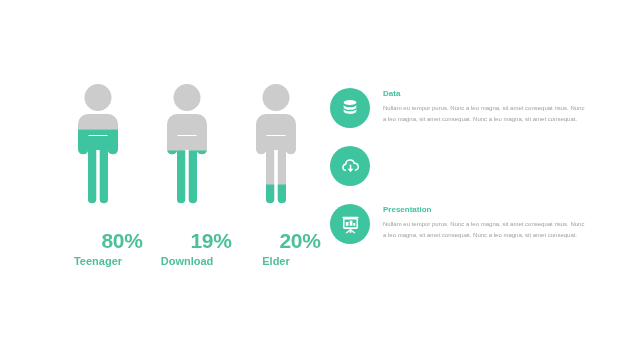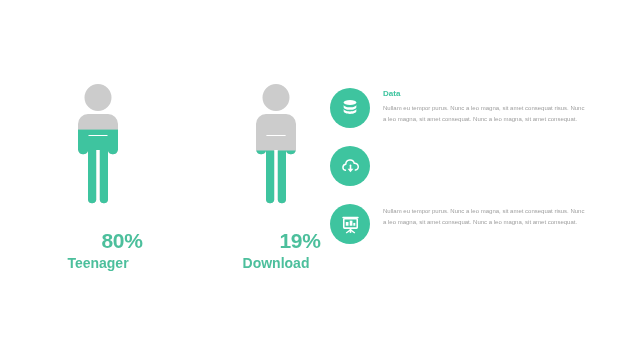--- a/index.html
+++ b/index.html
@@ -58,21 +58,21 @@
     font-size: 21px;
     font-weight: bold;
     letter-spacing: -0.3px;
     color: #4cbf9c;
     line-height: 1;
     margin-left: 48px;
   }
 
   .pct-label {
     margin-top: 5px;
-    font-size: 14px;
+    font-size: 11px;
     font-weight: bold;
     color: #4cbf9c;
     line-height: 1;
   }
 
   
   .features {
     position: absolute;
     left: 330px;
     top: 88px;
@@ -165,20 +165,41 @@
           <g clip-path="url(#fig2)">
             <rect x="0" y="0" width="58" height="128" fill="#cccccc"></rect>
             <rect x="0" y="66.5" width="58" height="61.5" fill="#3ec49f"></rect>
           </g>
         </svg>
       </div>
       <div class="pct">19%</div>
       <div class="pct-label">Download</div>
     </div>
 
+    <div class="person-col">
+      <div class="figure">
+        <svg viewBox="0 0 58 128" xmlns="http://www.w3.org/2000/svg">
+          <defs>
+            <clipPath id="fig3">
+              <circle cx="29" cy="13.5" r="13.5"></circle>
+              <path d="M29 30 h10 a10 10 0 0 1 10 10 v25 a5.2 5.2 0 0 1 -10.4 0 v-14 h-19.2 v14 a5.2 5.2 0 0 1 -10.4 0 v-25 a10 10 0 0 1 10 -10 z"></path>
+              <rect x="9" y="52" width="40" height="14"></rect>
+              <path d="M19 60 h8.2 v56 a4.2 4.2 0 0 1 -8.2 0 z"></path>
+              <path d="M30.8 60 h8.2 v56 a4.2 4.2 0 0 1 -8.2 0 z"></path>
+            </clipPath>
+          </defs>
+          <g clip-path="url(#fig3)">
+            <rect x="0" y="0" width="58" height="128" fill="#cccccc"></rect>
+            <rect x="0" y="100.5" width="58" height="27.5" fill="#3ec49f"></rect>
+          </g>
+        </svg>
+      </div>
+      <div class="pct">20%</div>
+      <div class="pct-label">Elder</div>
+    </div>
 
   </div>
 
   <div class="features">
 
     <div class="feature">
       <div class="feature-icon">
         <svg width="20" height="20" viewBox="0 0 24 24" xmlns="http://www.w3.org/2000/svg">
           <g fill="#ffffff">
             <ellipse cx="12" cy="5.4" rx="7.6" ry="3.1"></ellipse>
@@ -218,19 +239,20 @@
           </g>
           <rect x="4.3" y="5.5" width="15.4" height="10.6" rx="0.9" fill="none" stroke="#ffffff" stroke-width="1.8"></rect>
           <g fill="#ffffff">
             <rect x="6.6" y="9.1" width="3.1" height="4.3"></rect>
             <rect x="11.1" y="7.6" width="3.1" height="5.8"></rect>
             <rect x="15.2" y="10.2" width="2.3" height="3.2"></rect>
           </g>
         </svg>
       </div>
       <div class="feature-text">
+        <p class="feature-title">Presentation</p>
         <p class="feature-body">Nullam eu tempor purus. Nunc a leo magna, sit amet consequat risus. Nunc a leo magna, sit amet consequat. Nunc a leo magna, sit amet consequat.</p>
       </div>
     </div>
 
   </div>
 
 </div>
 
 </body></html>

